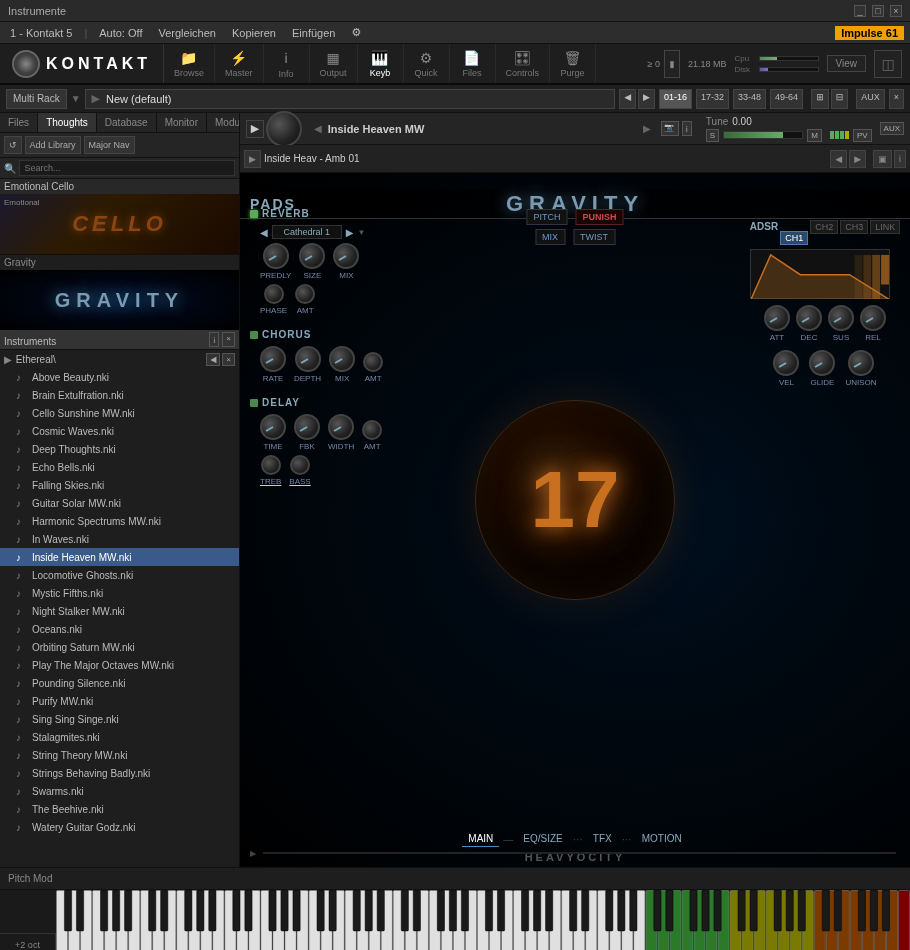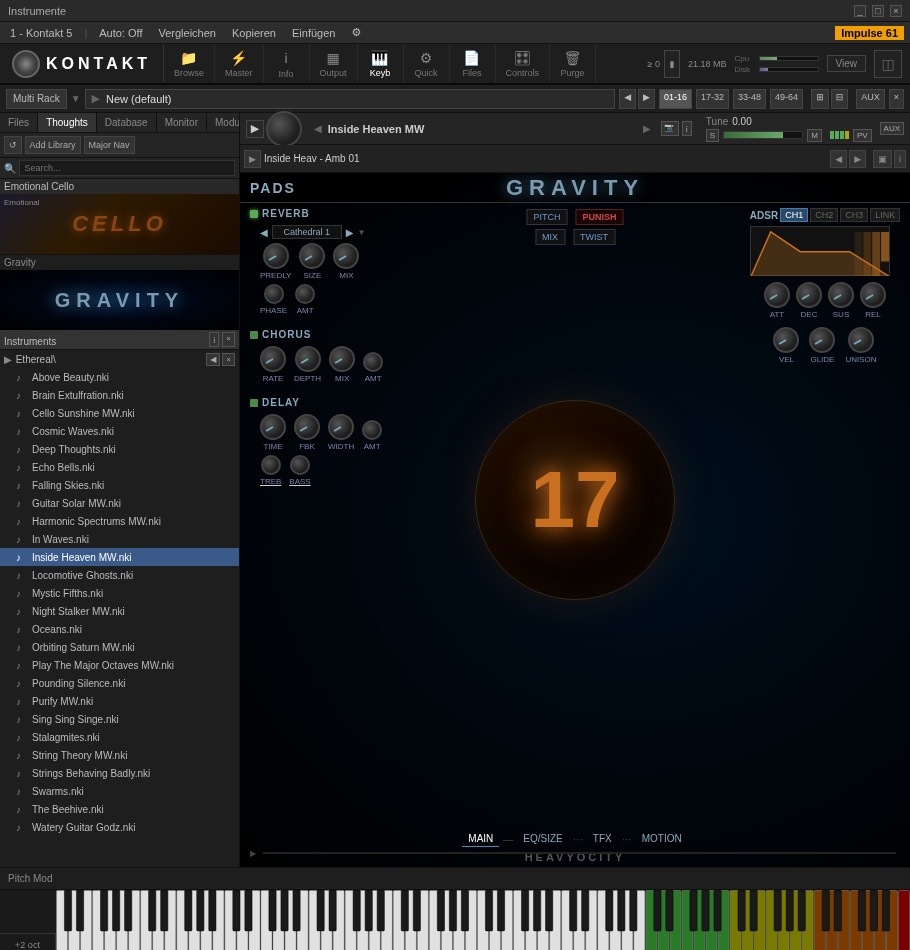--- a/index.html
+++ b/index.html
@@ -263,21 +263,21 @@
     #gravity-ui {
       flex: 1;
       background: radial-gradient(ellipse at 60% 50%, #001020 0%, #000810 40%, #000 100%);
       position: relative;
       overflow: hidden;
     }
 
     
     .grav-top-bar {
       position: absolute;
-      top: 0; left: 0; right: 0;
+      top: 16px; left: 0; right: 0;
       height: 30px;
       background: rgba(0,0,0,0.7);
       display: flex;
       align-items: center;
       padding: 0 10px;
       border-bottom: 1px solid #333;
     }
     .grav-pads { color: #8ab; font-size: 14px; letter-spacing: 2px; font-weight: bold; }
     .grav-title {
       position: absolute;
@@ -411,21 +411,21 @@
     }
     .adsr-label { color: #8ab; font-size: 10px; font-weight: bold; }
     .adsr-tab {
       padding: 1px 4px;
       font-size: 9px;
       cursor: pointer;
       color: #666;
       background: #1a1a1a;
       border: 1px solid #333;
     }
-    .adsr-tab.active { color: #fff; background: #2a4a6a; border-color: #4a7aaa; }
+    .adsr-tab.active { color: #fff; background: #2a4a6a; border-color: #4a7aaa; margin-top: 23px; }
 
     
     .adsr-display {
       width: 140px;
       height: 50px;
       background: #111;
       border: 1px solid #333;
       margin-bottom: 6px;
       position: relative;
     }

